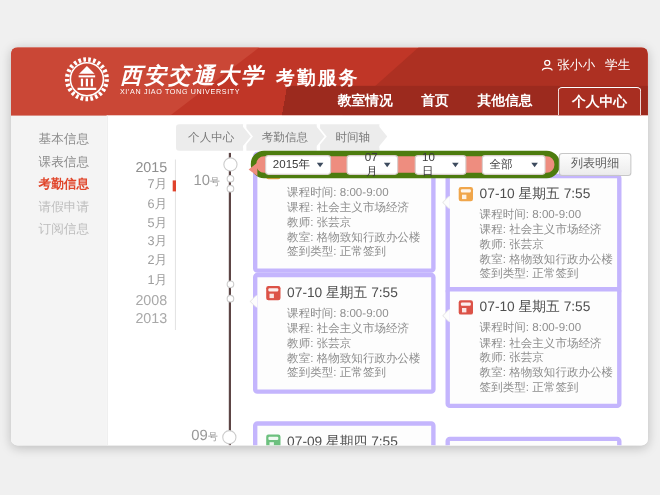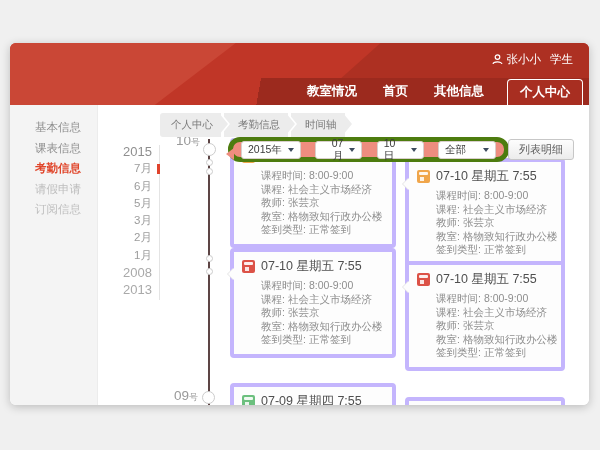--- a/index.html
+++ b/index.html
@@ -109,20 +109,37 @@
 </head>
 <body>
 
 <div class="page">
 
   <div class="hdr">
     <div class="hdr-light"></div>
     <div class="hdr-dark"></div>
     <div class="nav-band"></div>
 
+    <div class="brand">
+      <svg class="logo-svg" width="42" height="42" viewBox="0 0 42 42">
+        <circle cx="21" cy="21" r="18" fill="none" stroke="#fff" stroke-width="4" stroke-dasharray="2.4 2.1"></circle>
+        <circle cx="21" cy="21" r="15" fill="none" stroke="#fff" stroke-width="1.4"></circle>
+        <path d="M21 9 L14 16 H28 Z" fill="#fff"></path>
+        <rect x="13.5" y="17.5" width="15" height="1.8" fill="#fff"></rect>
+        <rect x="15.5" y="20.5" width="2" height="7" fill="#fff"></rect>
+        <rect x="20" y="20.5" width="2" height="7" fill="#fff"></rect>
+        <rect x="24.5" y="20.5" width="2" height="7" fill="#fff"></rect>
+        <rect x="12.5" y="28.8" width="17" height="2" fill="#fff"></rect>
+      </svg>
+      <div>
+        <div class="uni-cn">西安交通大学</div>
+        <div class="uni-en">XI'AN JIAO TONG UNIVERSITY</div>
+      </div>
+      <div class="app-title">考勤服务</div>
+    </div>
 
     <div class="user">
       <svg width="11" height="11" viewBox="0 0 12 12">
         <circle cx="6" cy="3.4" r="2.5" fill="none" stroke="#fff" stroke-width="1.3"></circle>
         <path d="M1.2 11 C1.2 7.8 10.8 7.8 10.8 11" fill="none" stroke="#fff" stroke-width="1.3"></path>
       </svg>
       <span>张小小</span>
       <span class="role">学生</span>
     </div>
 
@@ -167,21 +184,21 @@
       <div class="tl-tick"></div>
 
       <div class="tl-line"></div>
       <div class="node n-big" style="left:104.5px; top:38px;"></div>
       <div class="node n-sm" style="left:107.5px; top:54px;"></div>
       <div class="node n-sm" style="left:107.5px; top:63px;"></div>
       <div class="node n-sm" style="left:107.5px; top:150px;"></div>
       <div class="node n-sm" style="left:107.5px; top:163px;"></div>
       <div class="node n-big" style="left:104px; top:286px;"></div>
 
-      <div class="day-label" style="left:70px; top:28px;"><span>10</span><span class="unit">号</span></div>
+      <div class="day-label" style="left:70px; top:51px;"><span>10</span><span class="unit">号</span></div>
       <div class="day-label" style="left:68px; top:283px;"><span>09</span><span class="unit">号</span></div>
 
       <div class="filter-bar">
         <div class="dd dd-year">
             <span>2015年</span>
             <span class="caret"></span>
           </div>
         <div class="dd dd-month">
             <span>07月</span>
             <span class="caret"></span>

